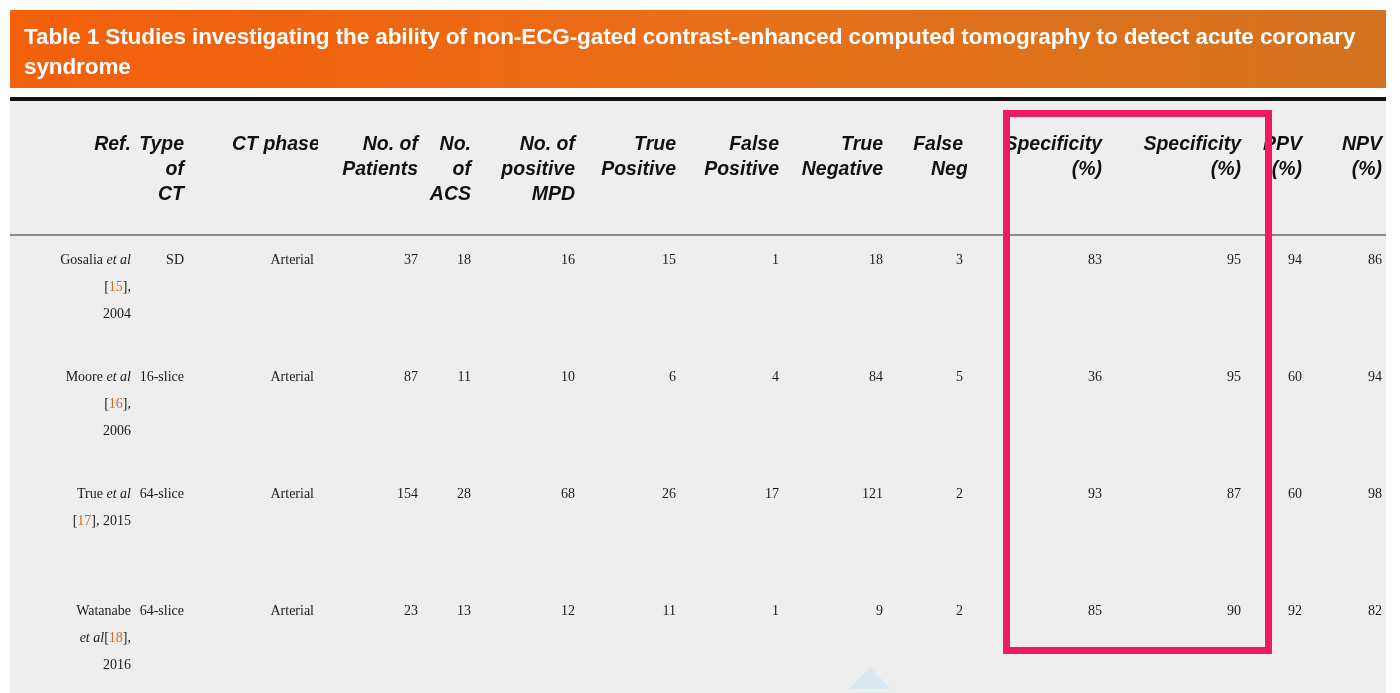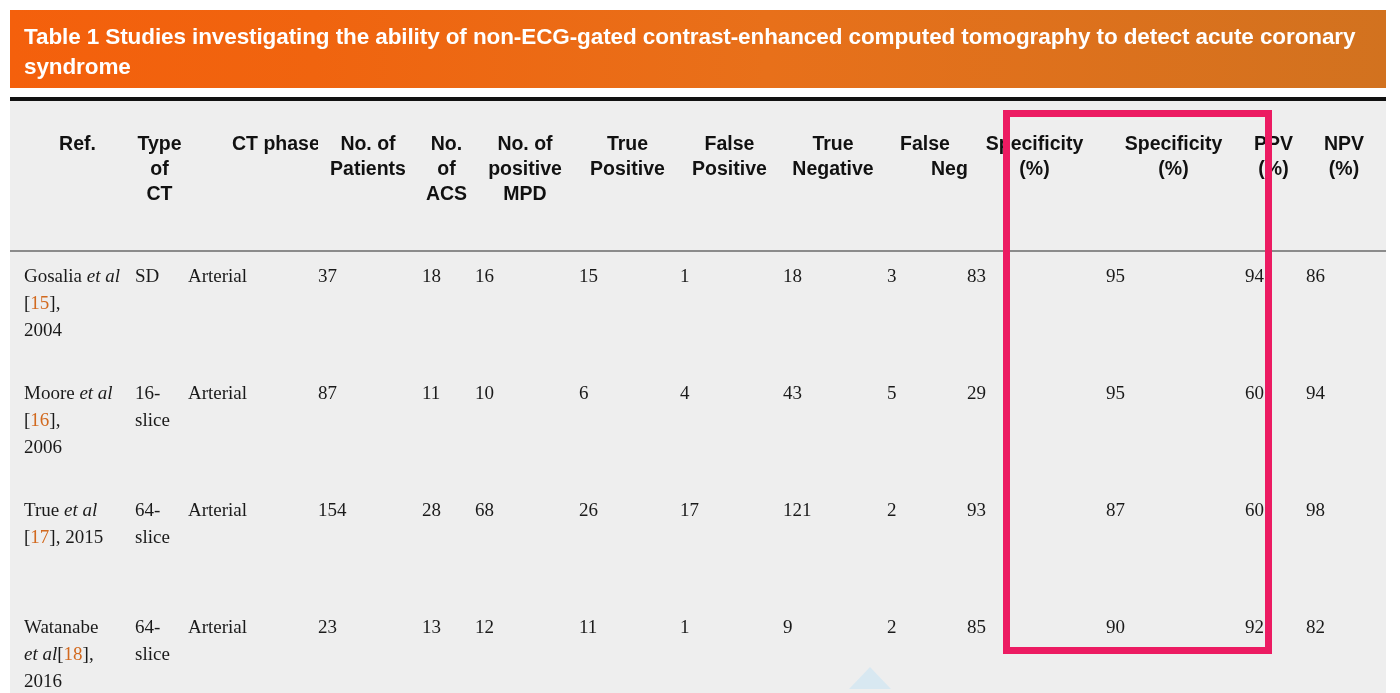--- a/index.html
+++ b/index.html
@@ -59,37 +59,38 @@
   table.tbl {
     border-collapse: collapse;
     width: 1376px;
     table-layout: fixed;
     background: #eeeeee;
   }
   table.tbl thead tr {
     border-bottom: 2px solid #8b8b8b;
   }
   table.tbl th {
-    text-align: center;
+    text-align: right;
     vertical-align: top;
     font-family: "Liberation Sans", sans-serif;
     font-weight: bold;
     font-size: 19.5px;
     line-height: 25px;
     color: #111111;
-    padding: 30px 4px 44px 0;
+    padding: 30px 4px 28px 0;
     background: #eeeeee;
     overflow: hidden;
     white-space: normal;
+    font-style: italic;
   }
   table.tbl td {
-    text-align: left;
+    text-align: right;
     vertical-align: top;
     font-family: "Liberation Serif", serif;
-    font-size: 19px;
+    font-size: 14px;
     line-height: 27px;
     color: #1a1a1a;
     padding: 10px 4px 10px 0;
     background: #eeeeee;
     overflow: hidden;
   }
   tr.data-row { height: 97px; }
   tr.data-row td { height: 97px; }
 
   
@@ -205,23 +206,23 @@
           </tr>
           <tr class="data-row">
             <td><span>Moore</span> <span class="ital">et al</span><br>[<span class="refnum">16</span>],<br><span>2006</span></td>
             <td>16-slice</td>
             <td class="nowrap">Arterial</td>
             <td>87</td>
             <td>11</td>
             <td>10</td>
             <td>6</td>
             <td>4</td>
-            <td>43</td>
+            <td>84</td>
             <td>5</td>
-            <td>29</td>
+            <td>36</td>
             <td>95</td>
             <td>60</td>
             <td>94</td>
           </tr>
           <tr class="data-row">
             <td><span>True</span> <span class="ital">et al</span><br>[<span class="refnum">17</span>], <span>2015</span></td>
             <td>64-slice</td>
             <td class="nowrap">Arterial</td>
             <td>154</td>
             <td>28</td>

